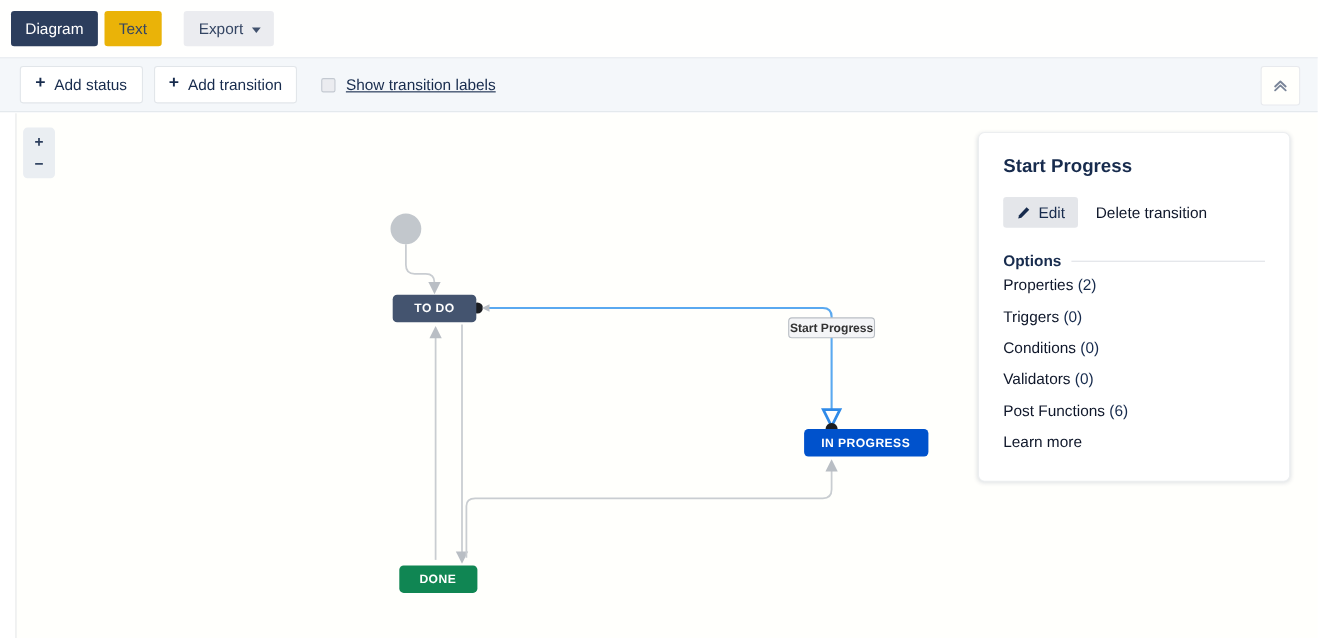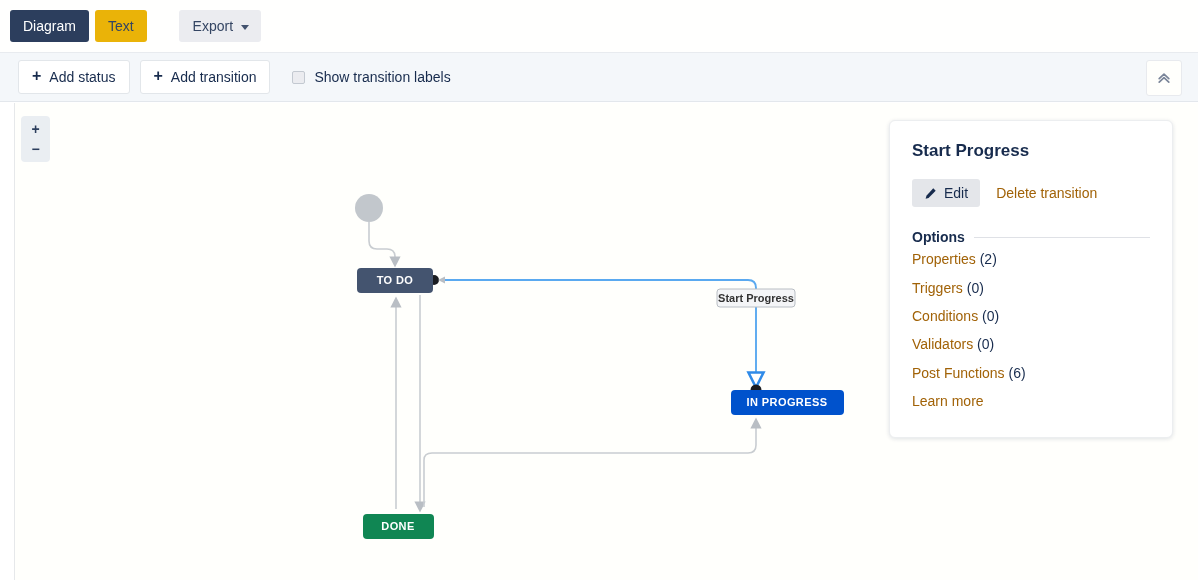--- a/index.html
+++ b/index.html
@@ -50,21 +50,21 @@
     line-height: 1;
     padding: 9px 12px 9px 14px;
     border-radius: 3px;
     background: #ebecf0;
     color: #344563;
     border: none;
     cursor: pointer;
     display: inline-flex;
     align-items: center;
     gap: 8px;
-    margin-left: 26px;
+    margin-left: 14px;
     font-family: "Liberation Sans", sans-serif;
   }
   .caret {
     display: inline-block;
     width: 0; height: 0;
     border-left: 4px solid transparent;
     border-right: 4px solid transparent;
     border-top: 5px solid #42526e;
     position: relative;
     top: 1px;
@@ -115,20 +115,21 @@
     width: 13px; height: 13px;
     border: 1px solid #c3c9d1;
     background: #ebecf0;
     border-radius: 2px;
     display: inline-block;
     box-sizing: border-box;
   }
   .chk-label {
     font-size: 14px;
     color: #172b4d;
+    text-decoration: underline;
   }
   .collapse-btn {
     position: absolute;
     right: 16px;
     top: 7px;
     width: 36px;
     height: 36px;
     background: #fffffc;
     border: 1px solid #e8eaee;
     border-radius: 3px;
@@ -236,21 +237,21 @@
     font-size: 14px;
     color: #172b4d;
     cursor: pointer;
     display: inline-flex;
     align-items: center;
     gap: 7px;
     font-family: "Liberation Sans", sans-serif;
     line-height: 1;
   }
   .link {
-    color: #a16207;
+    color: #0f172a;
     font-size: 14px;
     cursor: pointer;
     text-decoration: none;
   }
   .opt-head {
     display: flex;
     align-items: center;
     gap: 9px;
     margin-bottom: 0;
   }

